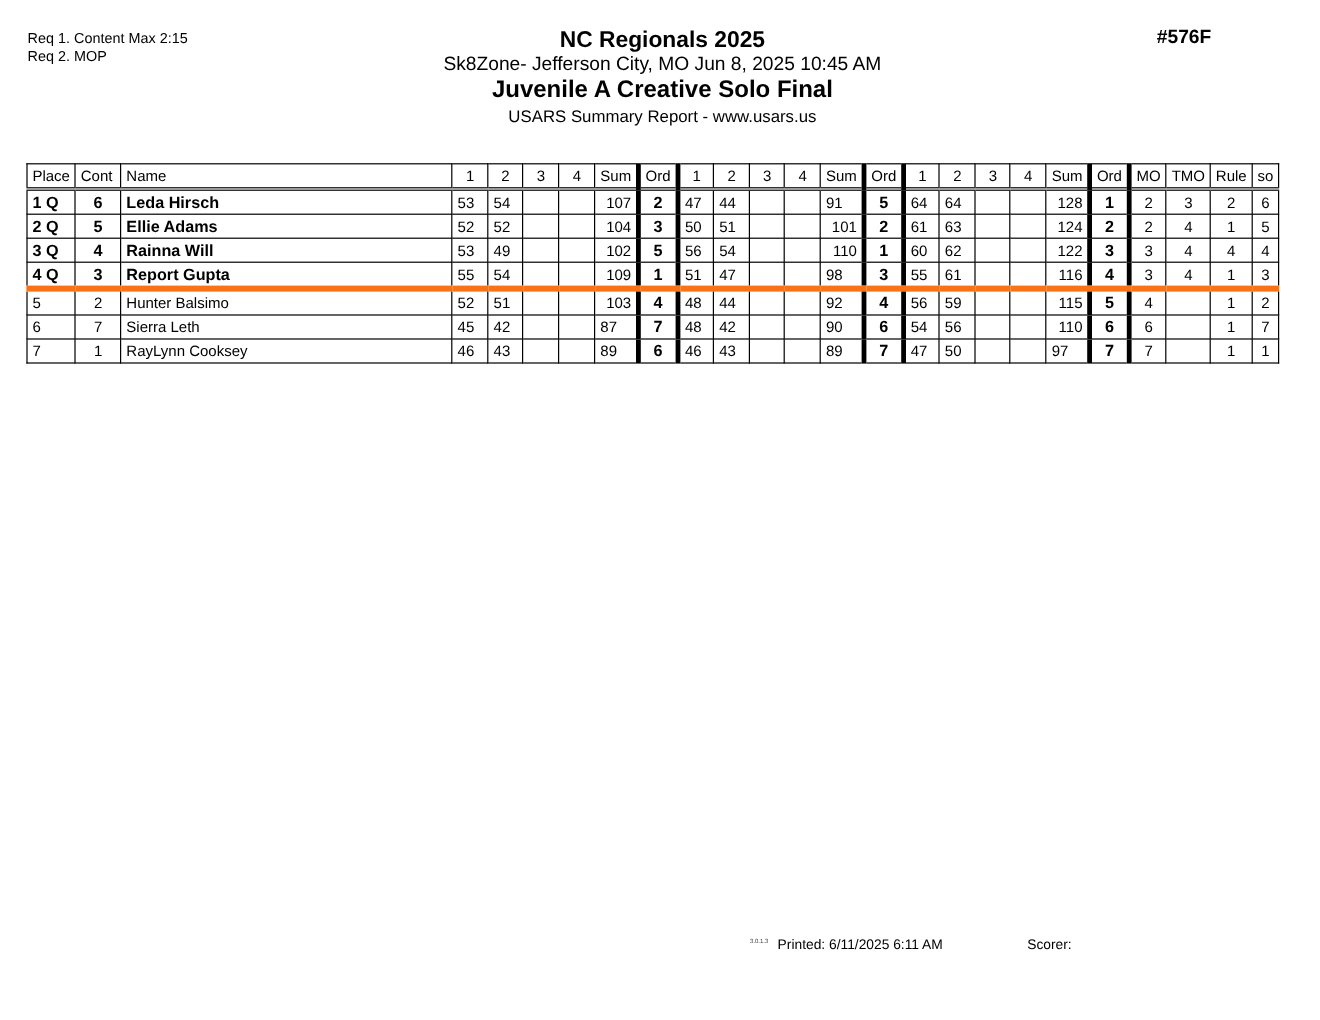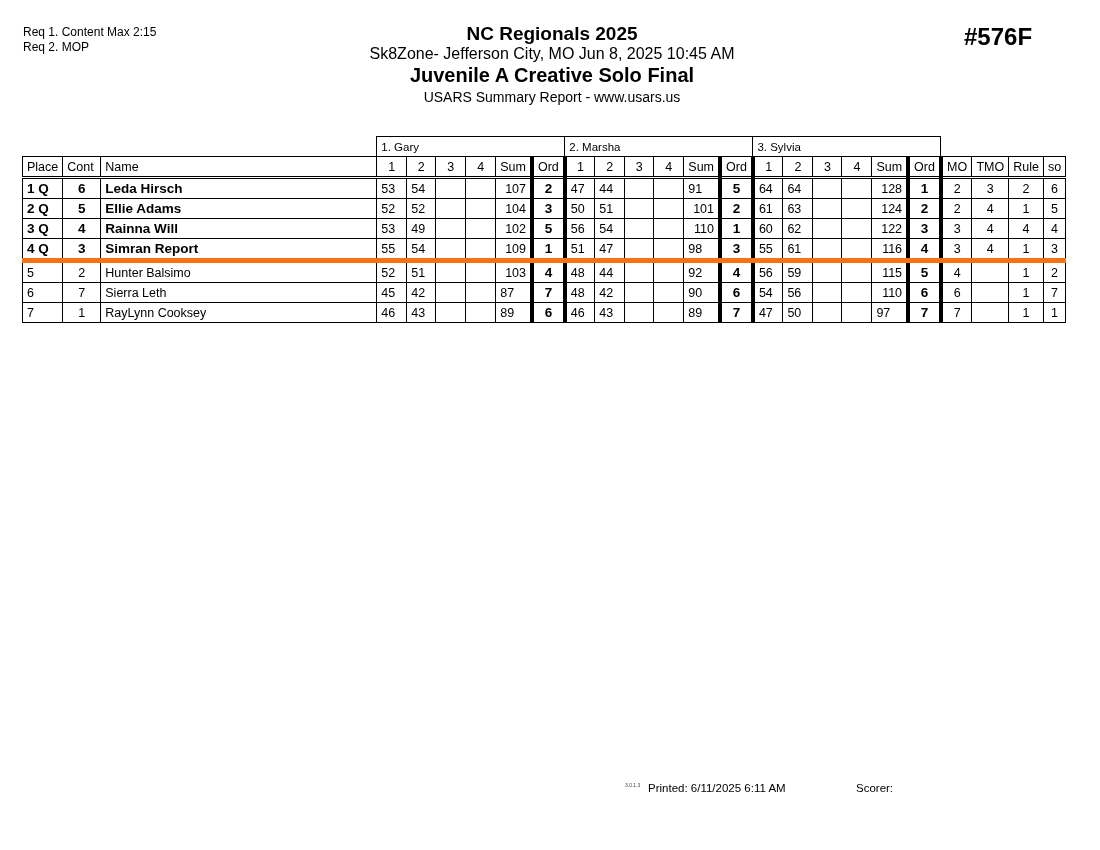--- a/index.html
+++ b/index.html
@@ -6,21 +6,21 @@
   body { width: 1100px; height: 850px; position: relative; overflow: hidden;
          font-family: "Liberation Sans", sans-serif; color: #000; }
   .req { position: absolute; left: 23px; font-size: 12px; line-height: 15px; }
   .req1 { top: 25px; }
   .req2 { top: 40px; }
   .hdr { position: absolute; left: 300px; width: 504px; text-align: center; }
   .h-title { top: 23px; font-size: 19px; font-weight: bold; }
   .h-sub { top: 45px; font-size: 16px; }
   .h-event { top: 64px; font-size: 20px; font-weight: bold; }
   .h-report { top: 89px; font-size: 14px; }
-  .eventno { position: absolute; left: 964px; top: 23px; font-size: 24px; font-weight: bold; }
+  .eventno { position: absolute; left: 964px; top: 23px; font-size: 16px; font-weight: bold; }
 
   table.grid { position: absolute; left: 22px; top: 136px; border-collapse: collapse;
                table-layout: fixed; font-size: 12.5px; }
   table.grid td, table.grid th { border: 1px solid #000; padding: 0 4px; height: 19px;
                white-space: nowrap; overflow: hidden; font-weight: normal; }
   table.grid tr.judges td { height: 19px; font-size: 11.5px; }
   table.grid tr.judges td.blank { border: none; }
   table.grid tr.colhead th { height: 19px; border-bottom: 3px double #000; }
   table.grid td.c { text-align: center; }
   table.grid th.c { text-align: center; }
@@ -71,27 +71,20 @@
       <col style="width:29px">
       <col style="width:30px">
       <col style="width:30px">
       <col style="width:32px">
     <col style="width:31px">
       <col style="width:32px">
       <col style="width:33px">
       <col style="width:22px">
   </colgroup>
   <tbody id="tbody">
-    <tr class="judges">
-      <td class="blank" colspan="3"></td>
-      <td colspan="6">1.  Gary</td>
-      <td colspan="6">2.  Marsha</td>
-      <td colspan="6">3.  Sylvia</td>
-      <td class="blank" colspan="4"></td>
-    </tr>
     <tr class="colhead">
       <th class="l">Place</th>
       <th class="l">Cont</th>
       <th class="l">Name</th>
       <th class="c">1</th>
       <th class="c">2</th>
       <th class="c">3</th>
       <th class="c">4</th>
       <th class="c">Sum</th>
       <th class="ord">Ord</th>
@@ -189,21 +182,21 @@
         <td class="sum">122</td>
         <td class="ord">3</td>
         <td class="c jstart">3</td>
         <td class="c">4</td>
         <td class="c">4</td>
         <td class="c">4</td>
       </tr>
       <tr class="q cut">
         <td class="b">4 Q</td>
         <td class="c b">3</td>
-        <td class="b">Simran Report</td>
+        <td class="b">Report Gupta</td>
         <td>55</td>
         <td>54</td>
         <td></td>
         <td></td>
         <td class="sum">109</td>
         <td class="ord">1</td>
         <td class="jstart">51</td>
         <td>47</td>
         <td></td>
         <td></td>

